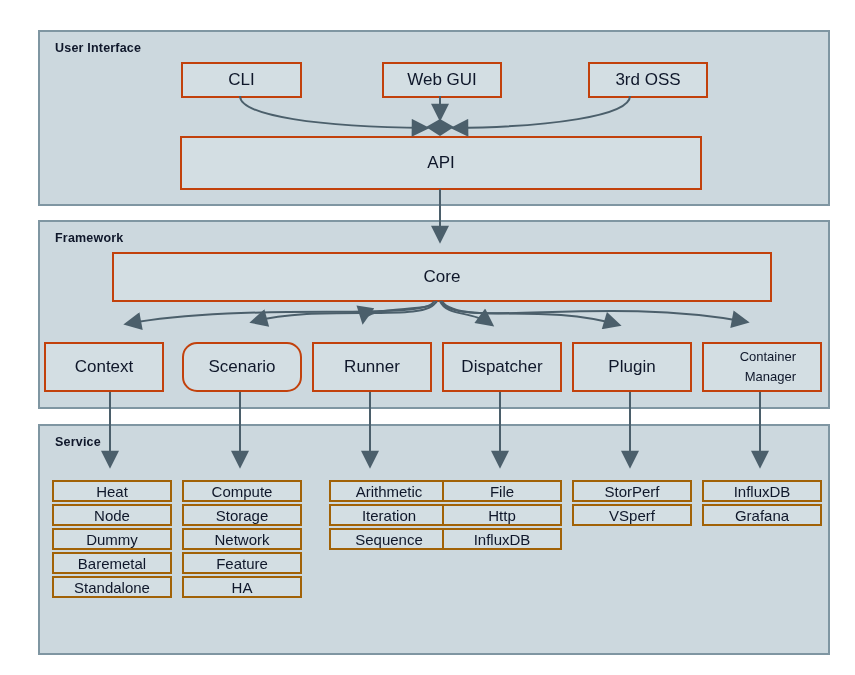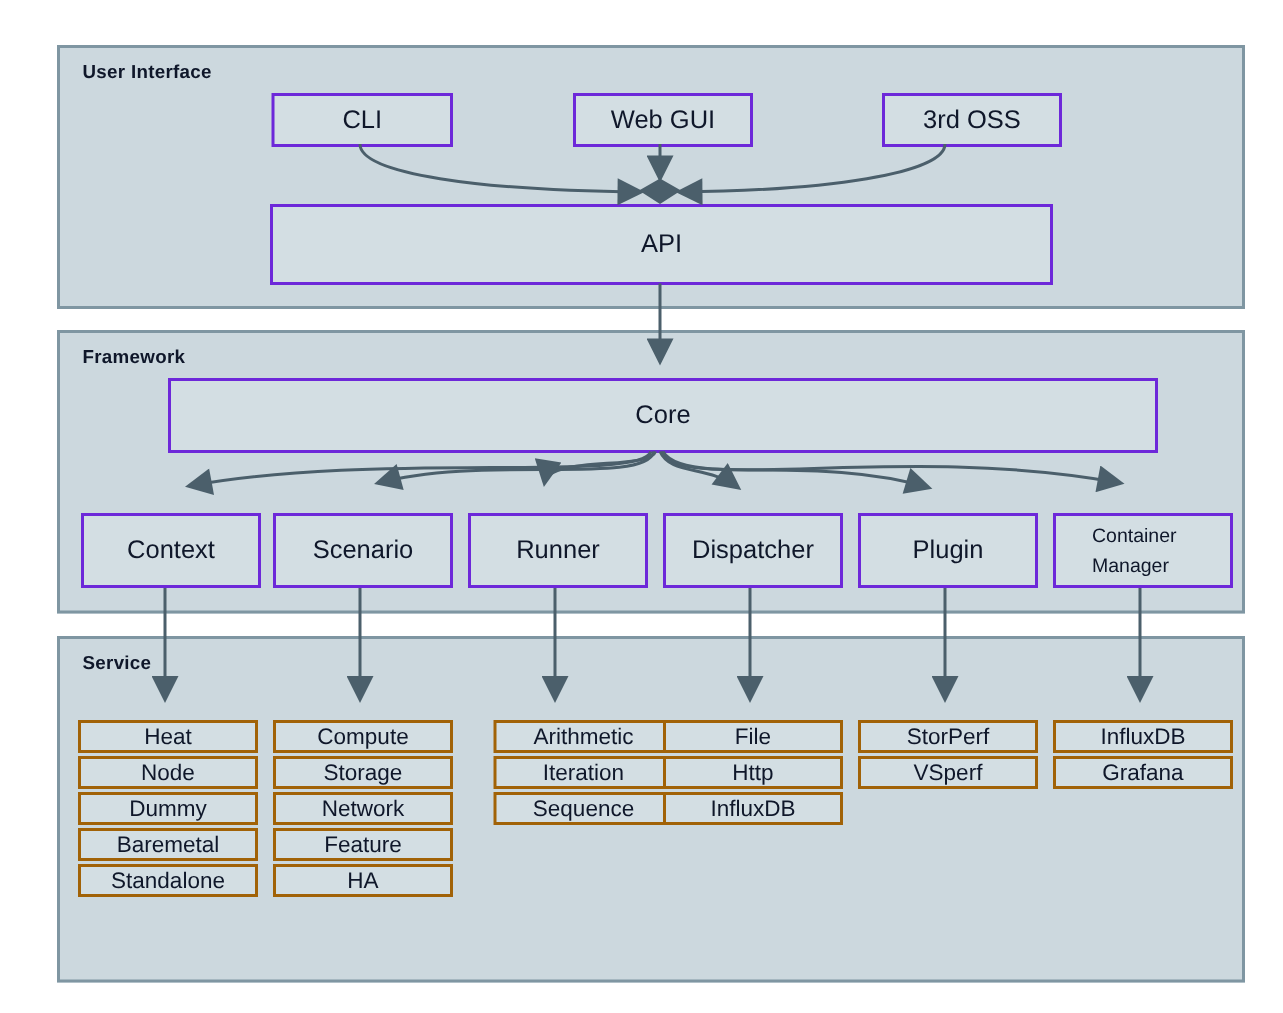--- a/index.html
+++ b/index.html
@@ -28,39 +28,39 @@
     position: absolute;
     top: 9px;
     left: 15px;
     font-size: 12.5px;
     font-weight: bold;
     letter-spacing: 0.2px;
   }
   .box {
     position: absolute;
     background: #d3dee3;
-    border: 2px solid #6d28d9;
+    border: 2px solid #c2410c;
     box-sizing: border-box;
     display: flex;
     align-items: center;
     justify-content: center;
-    text-align: left;
+    text-align: right;
     font-size: 17px;
     z-index: 2;
   }
   
   .b-cli { left: 141px; top: 30px;  width: 121px; height: 36px; }
   .b-gui { left: 342px; top: 30px;  width: 120px; height: 36px; }
   .b-oss { left: 548px; top: 30px;  width: 120px; height: 36px; }
   .b-api { left: 140px; top: 104px; width: 522px; height: 54px; }
   
   .b-core { left: 72px; top: 30px; width: 660px; height: 50px; }
   .mod { top: 120px; width: 120px; height: 50px; }
-  .m0 { left: 14px; }
-  .m1 { left: 142px; }
+  .m0 { left: 4px; }
+  .m1 { left: 142px; border-radius: 15px; }
   .m2 { left: 272px; }
   .m3 { left: 402px; }
   .m4 { left: 532px; }
   .m5 { left: 662px; font-size: 13px; line-height: 1.55; padding: 0 24px; }
   
   .stack {
     position: absolute;
     top: 54px;
     width: 120px;
     display: flex;

